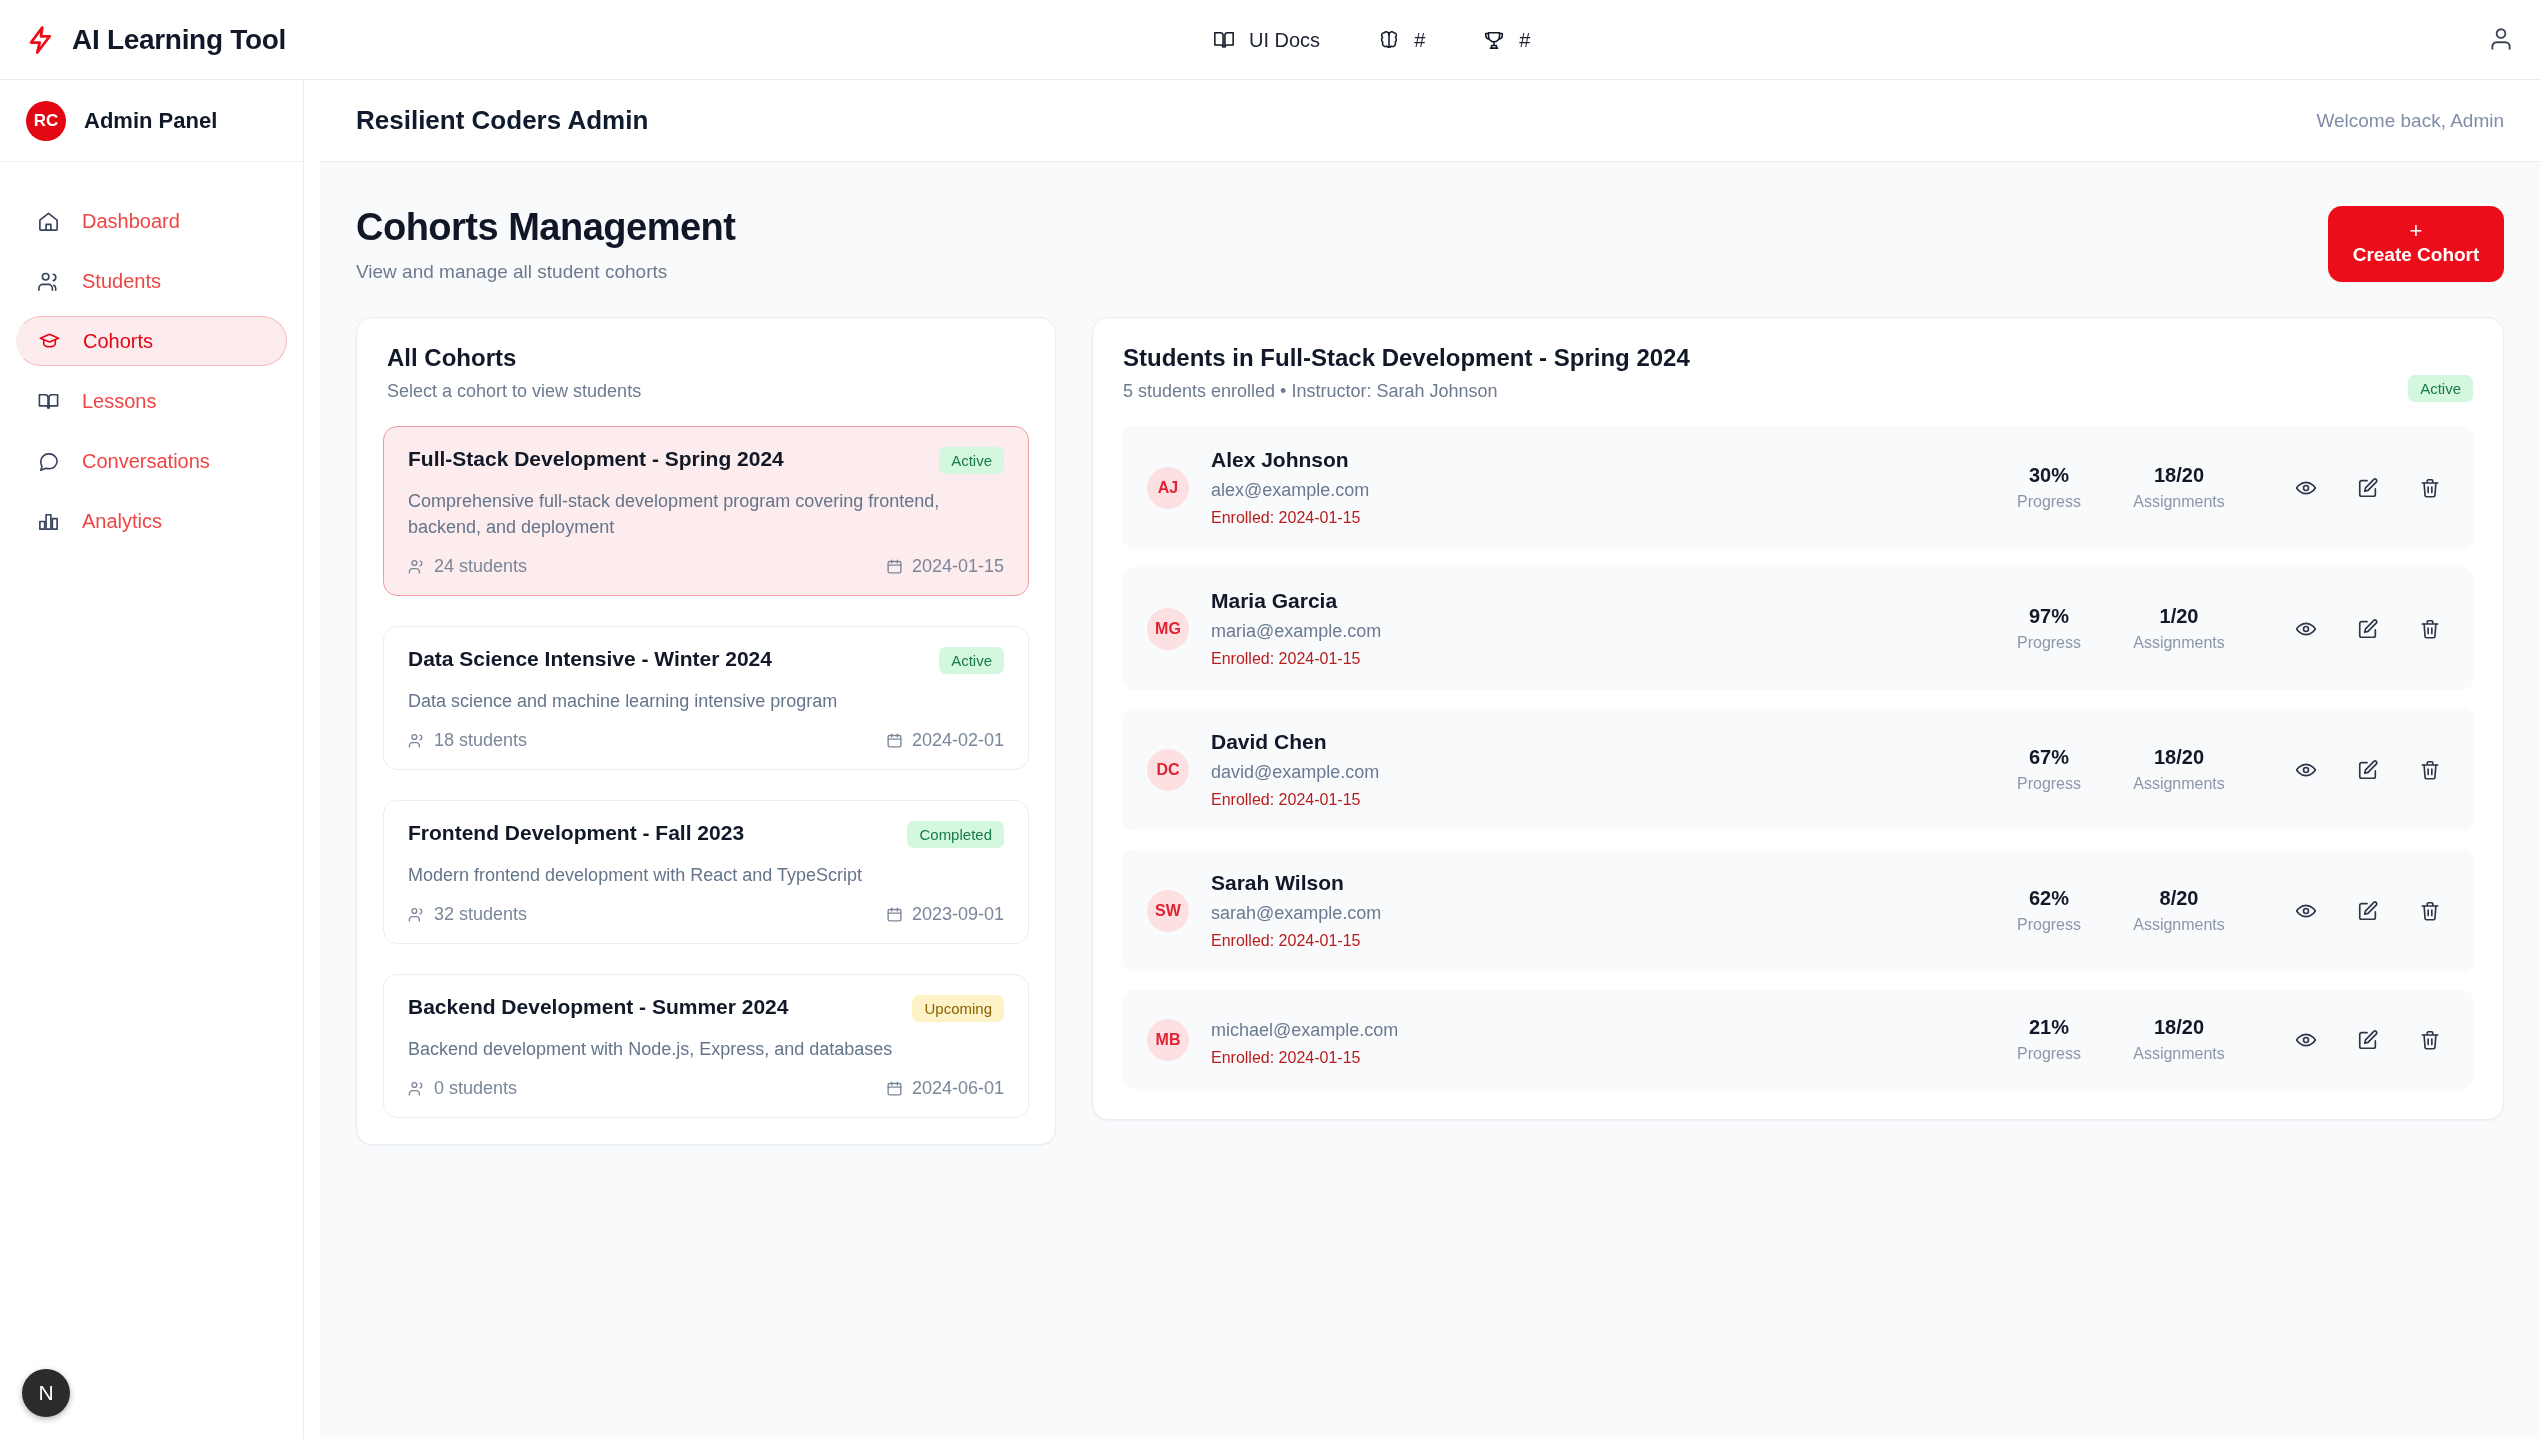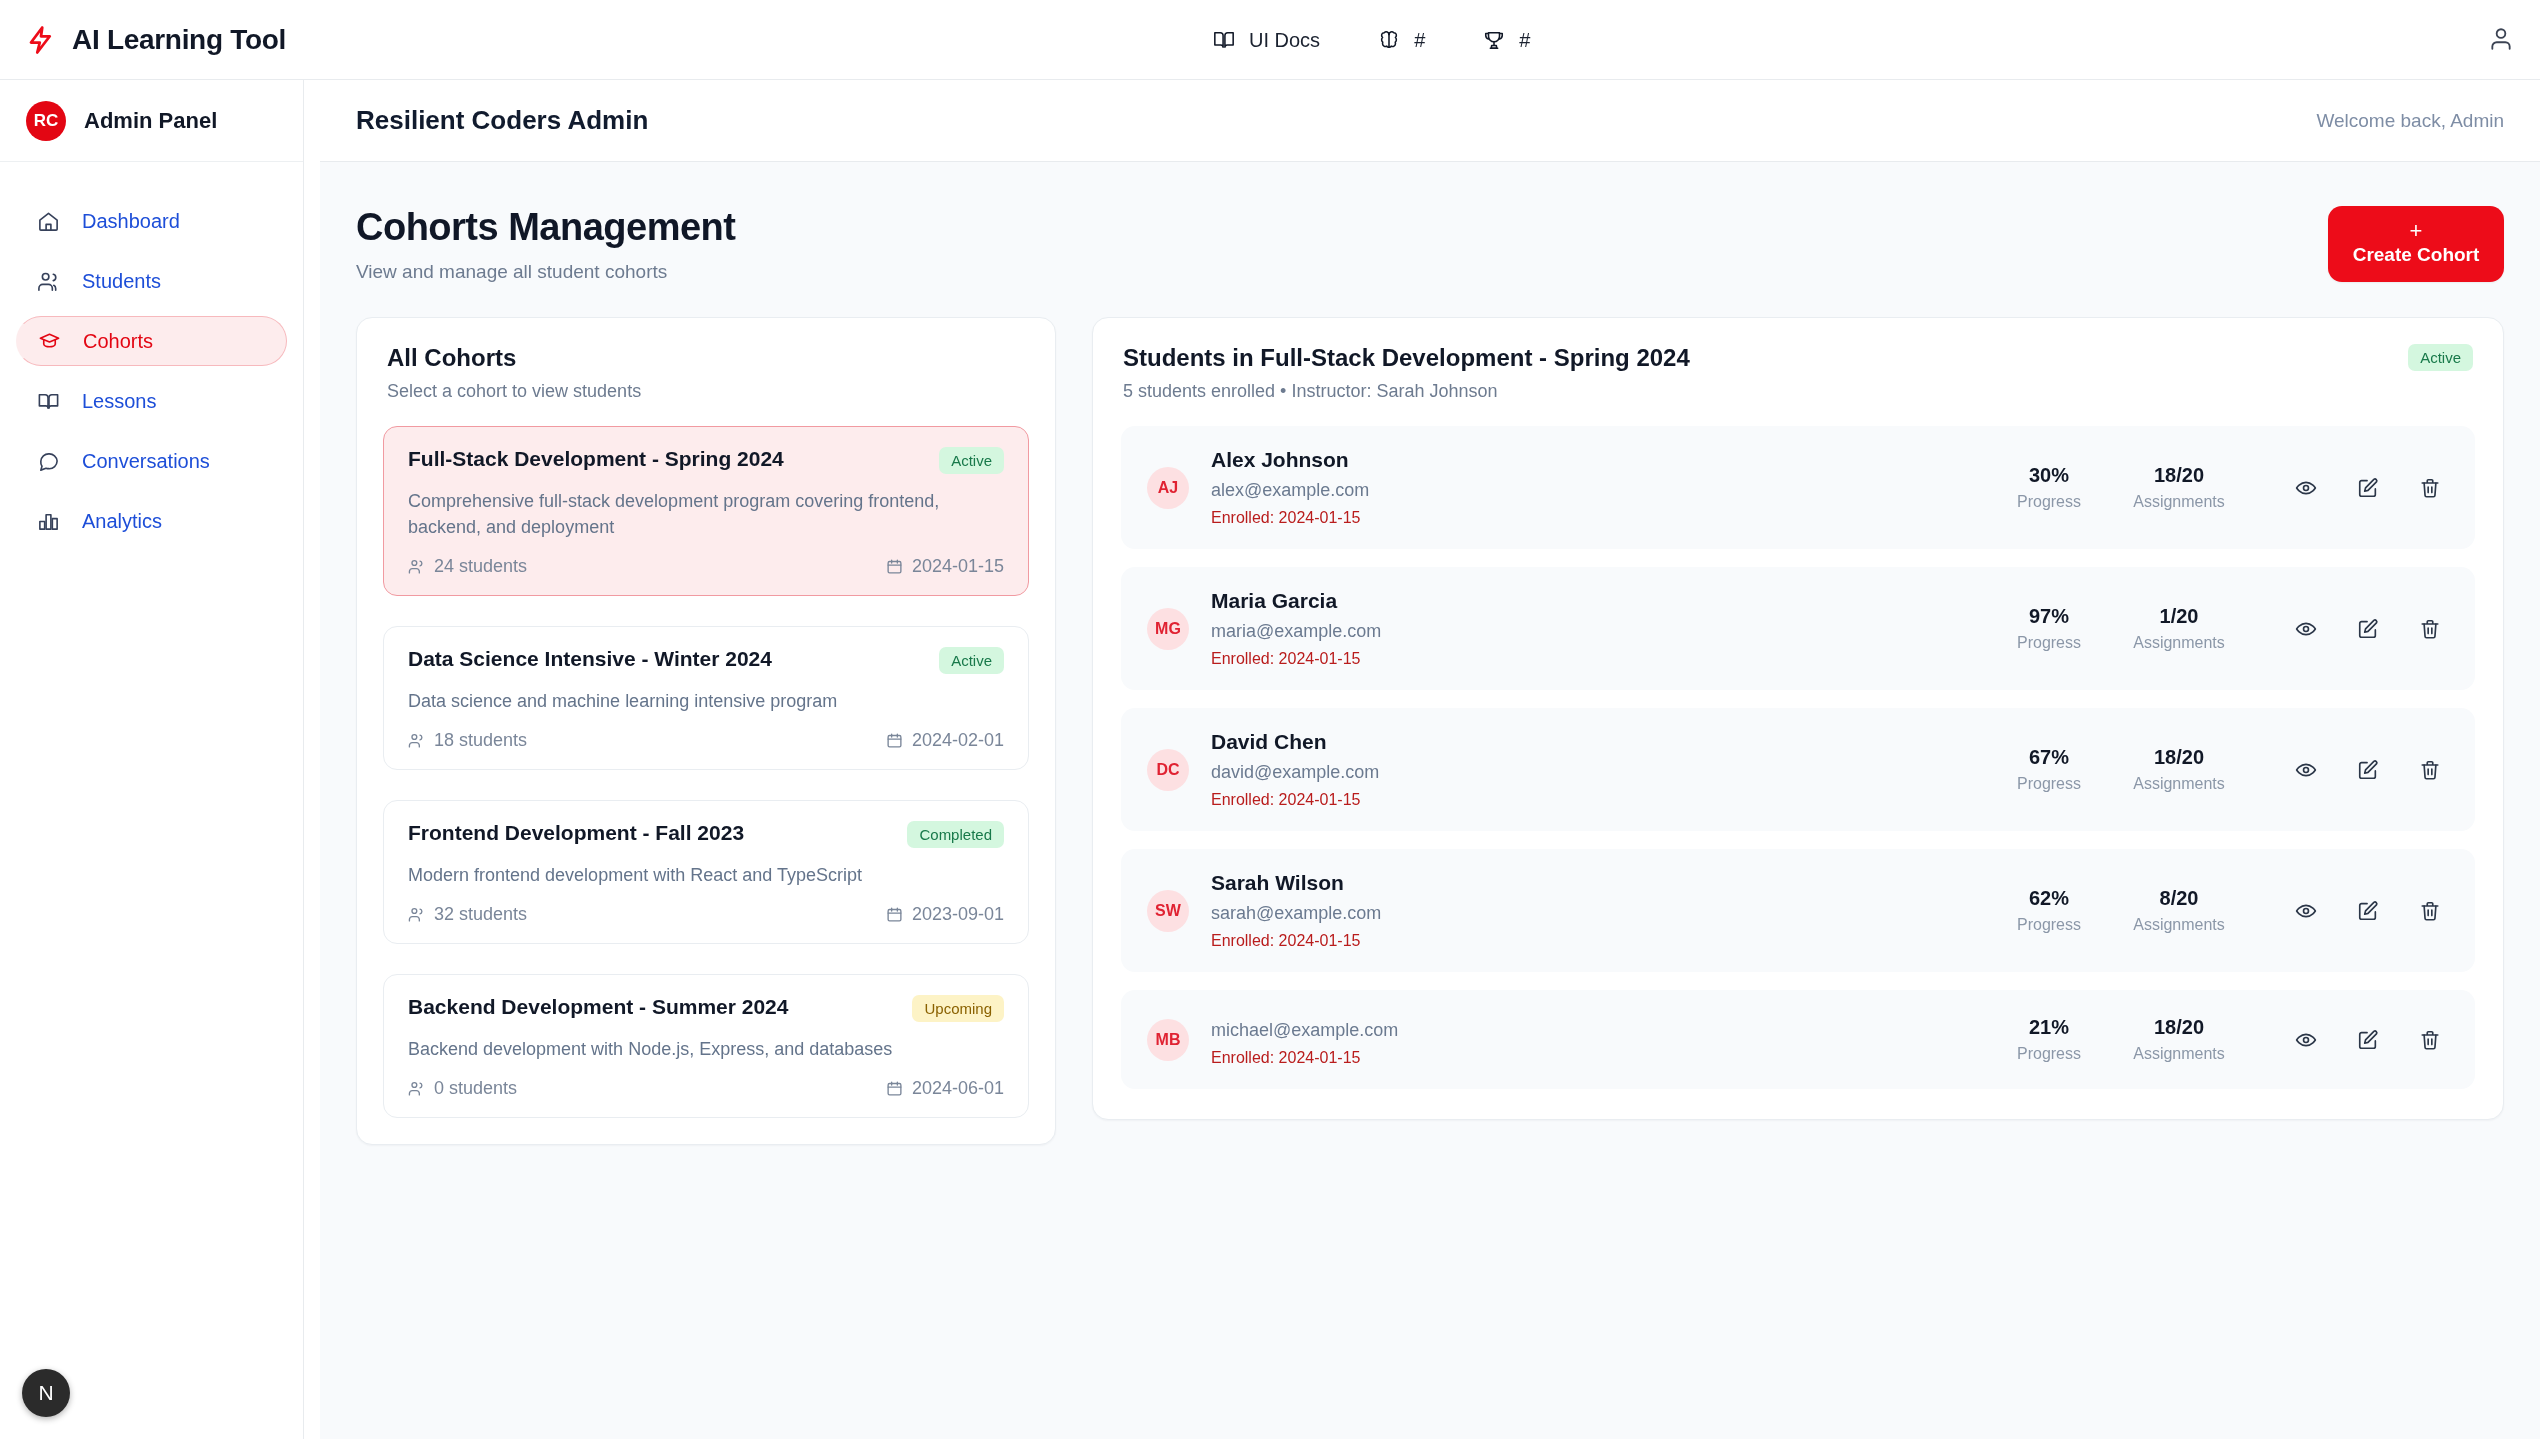--- a/index.html
+++ b/index.html
@@ -44,21 +44,21 @@
     background: #e30613; color: #fff;
     font-size: 17px; font-weight: bold;
     display: flex; align-items: center; justify-content: center;
   }
   .sidebar-head-label { font-size: 22px; font-weight: bold; color: #111827; }
   .nav { padding-top: 34px; }
   .nav-item {
     height: 50px; margin: 0 16px 10px 16px;
     display: flex; align-items: center; gap: 22px;
     padding-left: 20px; border-radius: 26px;
-    font-size: 20px; color: #1d4ed8;
+    font-size: 20px; color: #ef4444;
   }
   .nav-item.active {
     background: #fdeced; color: #e30613; font-weight: normal;
     border: 1px solid #f7b9bd; border-left-color: transparent;
   }
   .nav-item .ico { width: 24px; height: 24px; display: flex; align-items: center; justify-content: center; }
 
   
   .main {
     position: absolute; top: 80px; left: 320px;
@@ -89,21 +89,21 @@
 
   
   .cols { display: flex; gap: 36px; padding: 34px 36px 0 36px; align-items: flex-start; }
   .card {
     background: #fff; border: 1px solid #e9edf1; border-radius: 16px;
     box-shadow: 0 1px 2px rgba(16,24,40,.04);
   }
   .col-left { width: 700px; }
   .col-right { width: 1412px; }
   .card-head { padding: 26px 30px 24px 30px; }
-  .card-head-row { display: flex; align-items: flex-start; justify-content: space-between; }
+  .card-head-row { display: flex; align-items: flex-end; justify-content: space-between; }
   .card-title { font-size: 24px; font-weight: bold; color: #111827; }
   .card-sub { font-size: 18px; color: #6d7b90; margin-top: 9px; }
 
   .cohort-list { padding: 0 26px 26px 26px; display: flex; flex-direction: column; gap: 30px; }
   .cohort {
     border: 1px solid #e9edf1; border-radius: 14px;
     padding: 20px 24px 18px 24px; background: #fff; cursor: pointer;
   }
   .cohort.selected { background: #fdeced; border-color: #f19aa1; }
   .cohort-top { display: flex; align-items: flex-start; justify-content: space-between; gap: 14px; }

